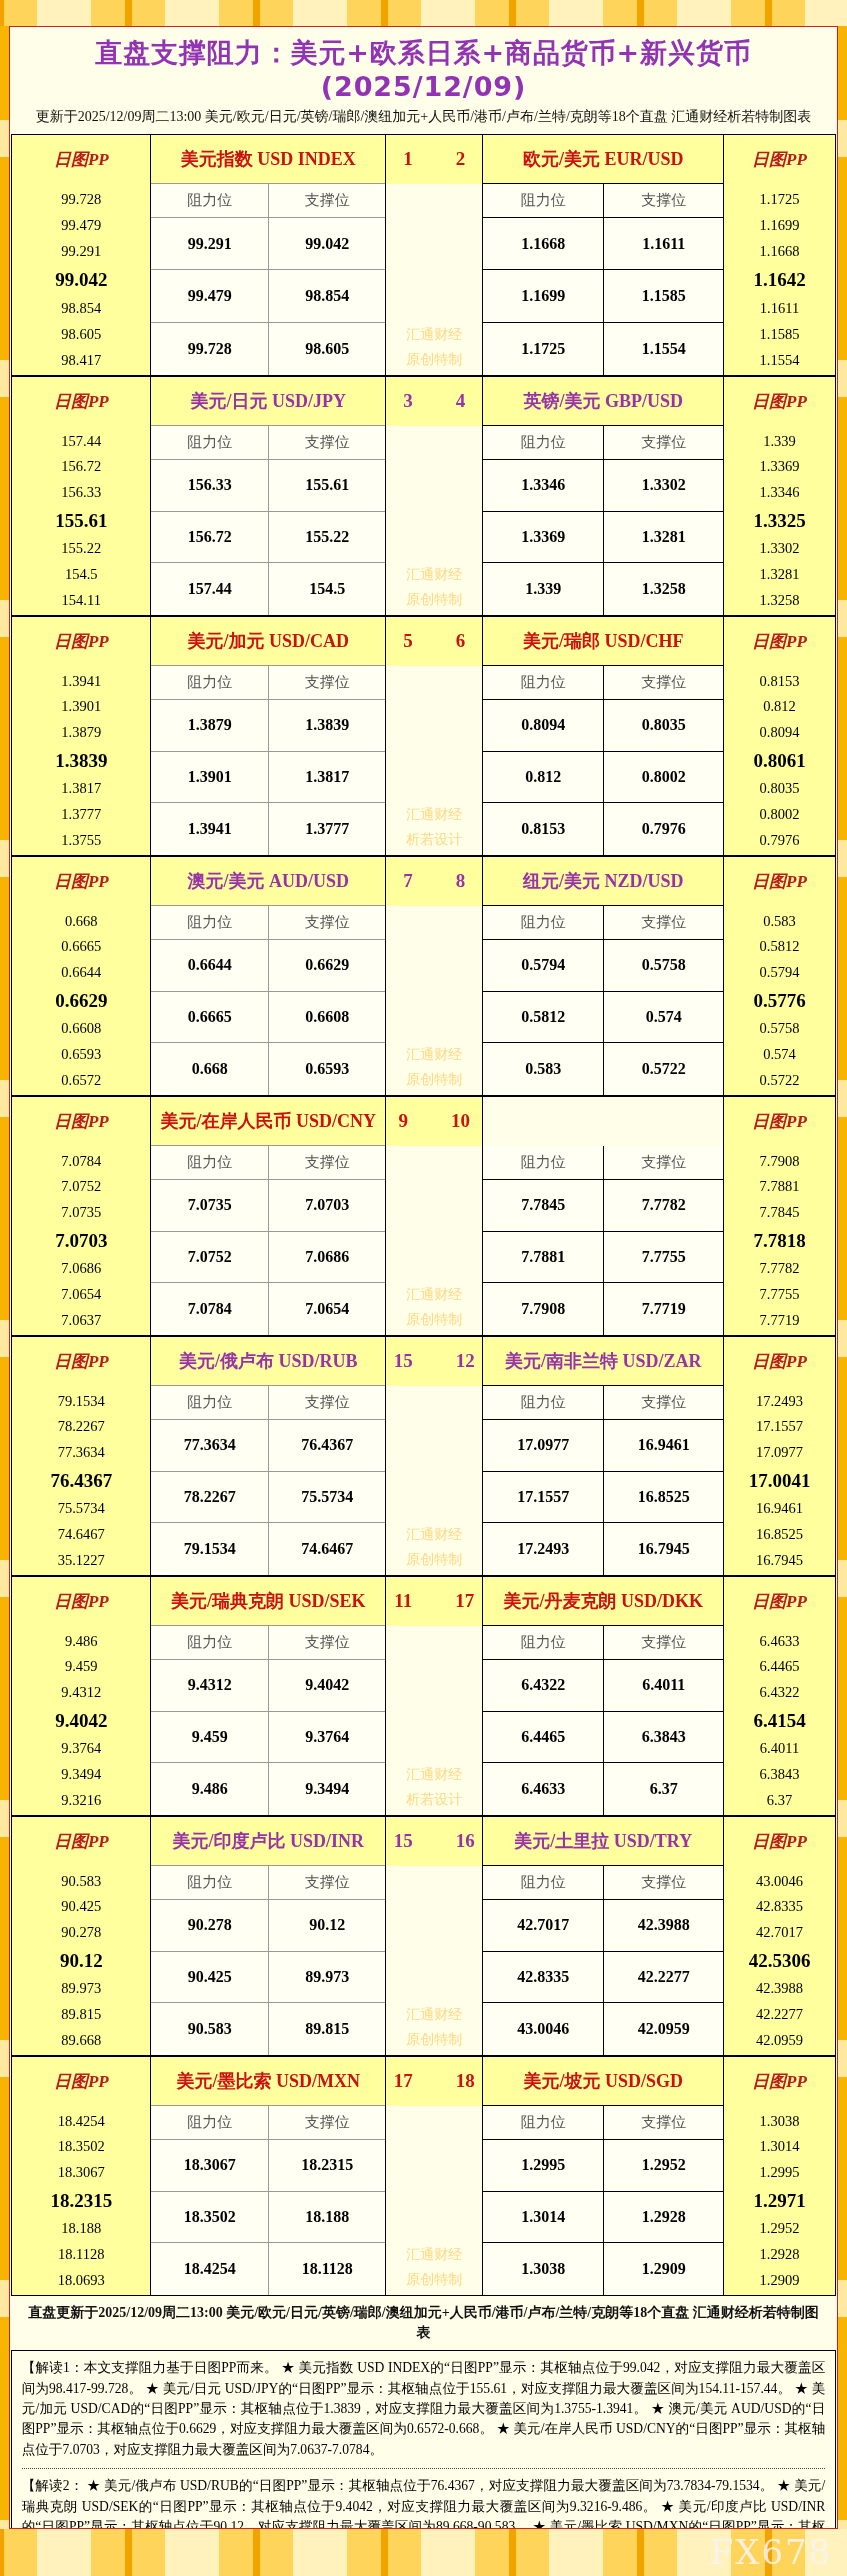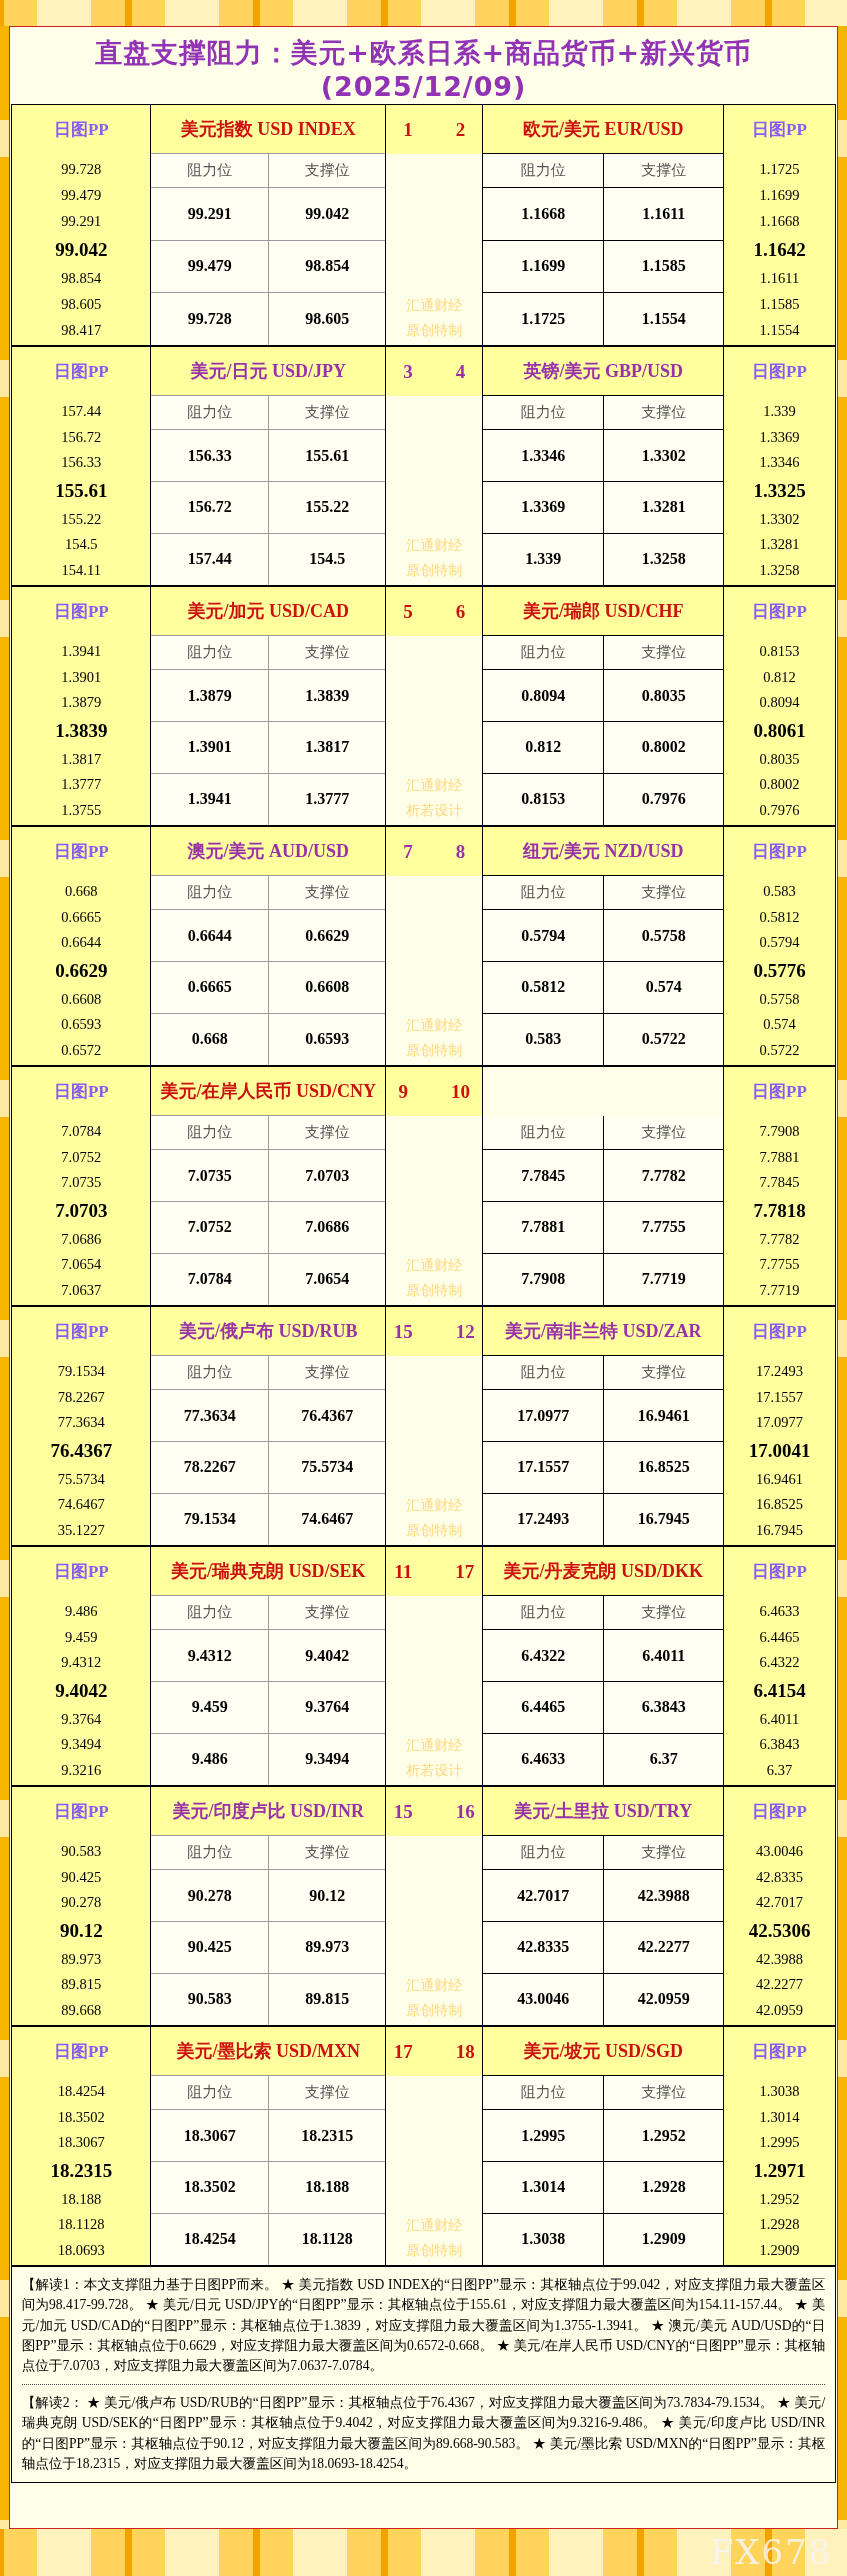--- a/index.html
+++ b/index.html
@@ -40,21 +40,21 @@
   }
   .block:first-child{ border-top:none; }
   .b-pph-l{ grid-area:1/1/2/2; border-right:1.9px solid #000; }
   .b-name-l{ grid-area:1/2/2/4; border-bottom:0.9px solid #9a9a9a; }
   .b-idx{ grid-area:1/4/2/5; border-left:1.9px solid #000; border-right:1.9px solid #000;
     display:flex; justify-content:center; align-items:center; gap:43px;
     font-weight:bold; font-size:19px; background:#FFFF9E; }
   .b-name-r{ grid-area:1/5/2/7; border-bottom:1.9px solid #000;text-align:center; }
   .b-pph-r{ grid-area:1/7/2/8; border-left:1.9px solid #000; }
   .pph{ display:flex; align-items:center; justify-content:center;
-    font-weight:bold; font-size:17px; color:#8b5cf6; background:#FFFF9E; }
+    font-weight:bold; font-size:17px; color:#b91c1c; background:#FFFF9E;font-style:italic; }
   .pname{ display:flex; align-items:center; justify-content:center;
     font-weight:bold; font-size:18px; background:#FFFF9E; }
 
   .b-pp-l{ grid-area:2/1/6/2; border-right:1.9px solid #000; }
   .b-pp-r{ grid-area:2/7/6/8; border-left:1.9px solid #000; }
   .ppcol{ background:#FFFF9E; display:flex; flex-direction:column;
     justify-content:space-around; align-items:center; padding:1.9px 0; }
   .ppv{ font-size:14.5px; color:#000; line-height:1; }
   .ppv.pivot{ font-weight:bold; font-size:19px; }
 
@@ -94,20 +94,21 @@
     font-family:"DejaVu Serif", serif; }
 </style>
 </head>
 <body>
 
 <div class="edge left"></div>
 <div class="edge right"></div>
 
 <div class="panel">
   <div class="title">直盘支撑阻力：美元+欧系日系+商品货币+新兴货币(2025/12/09)</div>
+  <div class="update">更新于2025/12/09周二13:00 美元/欧元/日元/英镑/瑞郎/澳纽加元+人民币/港币/卢布/兰特/克朗等18个直盘 汇通财经析若特制图表</div>
 
   <div class="table-wrap">
     <div id="blocks">
         <div class="block">
     <div class="b-pph-l pph">日图PP</div>
     <div class="b-name-l pname acc-red">美元指数 USD INDEX</div>
     <div class="b-idx acc-red">
       <span>1</span>
       <span>2</span>
     </div>
@@ -558,20 +559,21 @@
           <div class="dcell rt res hb" style="grid-area: 3 / 5;">1.2995</div>
           <div class="dcell rt sup hb" style="grid-area: 3 / 6;">1.2952</div>
           <div class="dcell rt res hb" style="grid-area: 4 / 5;">1.3014</div>
           <div class="dcell rt sup hb" style="grid-area: 4 / 6;">1.2928</div>
           <div class="dcell rt res" style="grid-area: 5 / 5;">1.3038</div>
           <div class="dcell rt sup" style="grid-area: 5 / 6;">1.2909</div>
         </div>
       </div>
   </div>
 
+  <div class="bottom-update">直盘更新于2025/12/09周二13:00 美元/欧元/日元/英镑/瑞郎/澳纽加元+人民币/港币/卢布/兰特/克朗等18个直盘 汇通财经析若特制图表</div>
 
   <div class="notes">
     <div class="note">【解读1：本文支撑阻力基于日图PP而来。 ★ 美元指数 USD INDEX的“日图PP”显示：其枢轴点位于99.042，对应支撑阻力最大覆盖区间为98.417-99.728。 ★ 美元/日元 USD/JPY的“日图PP”显示：其枢轴点位于155.61，对应支撑阻力最大覆盖区间为154.11-157.44。 ★ 美元/加元 USD/CAD的“日图PP”显示：其枢轴点位于1.3839，对应支撑阻力最大覆盖区间为1.3755-1.3941。 ★ 澳元/美元 AUD/USD的“日图PP”显示：其枢轴点位于0.6629，对应支撑阻力最大覆盖区间为0.6572-0.668。 ★ 美元/在岸人民币 USD/CNY的“日图PP”显示：其枢轴点位于7.0703，对应支撑阻力最大覆盖区间为7.0637-7.0784。</div>
     <div class="note-divider"></div>
     <div class="note">【解读2： ★ 美元/俄卢布 USD/RUB的“日图PP”显示：其枢轴点位于76.4367，对应支撑阻力最大覆盖区间为73.7834-79.1534。 ★ 美元/瑞典克朗 USD/SEK的“日图PP”显示：其枢轴点位于9.4042，对应支撑阻力最大覆盖区间为9.3216-9.486。 ★ 美元/印度卢比 USD/INR的“日图PP”显示：其枢轴点位于90.12，对应支撑阻力最大覆盖区间为89.668-90.583。 ★ 美元/墨比索 USD/MXN的“日图PP”显示：其枢轴点位于18.2315，对应支撑阻力最大覆盖区间为18.0693-18.4254。</div>
   </div>
 </div>
 
 <div class="fx">FX678</div>
 

